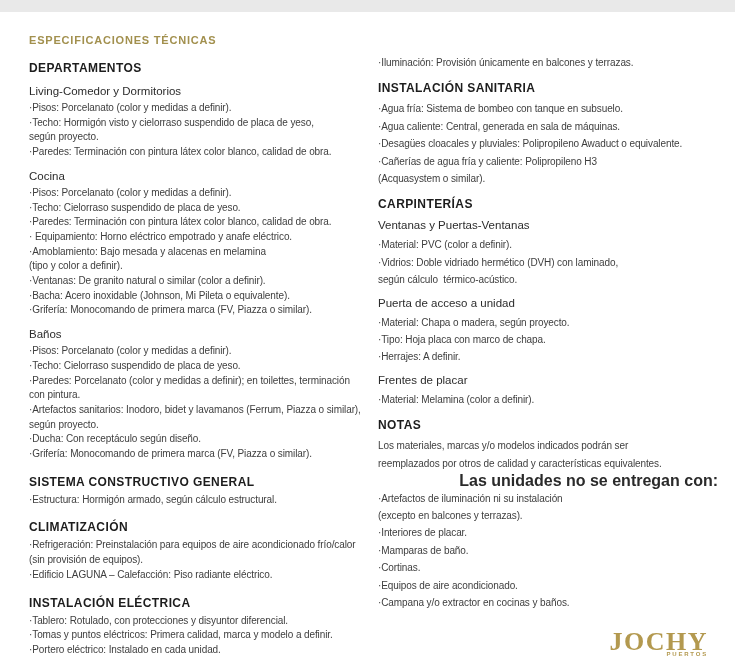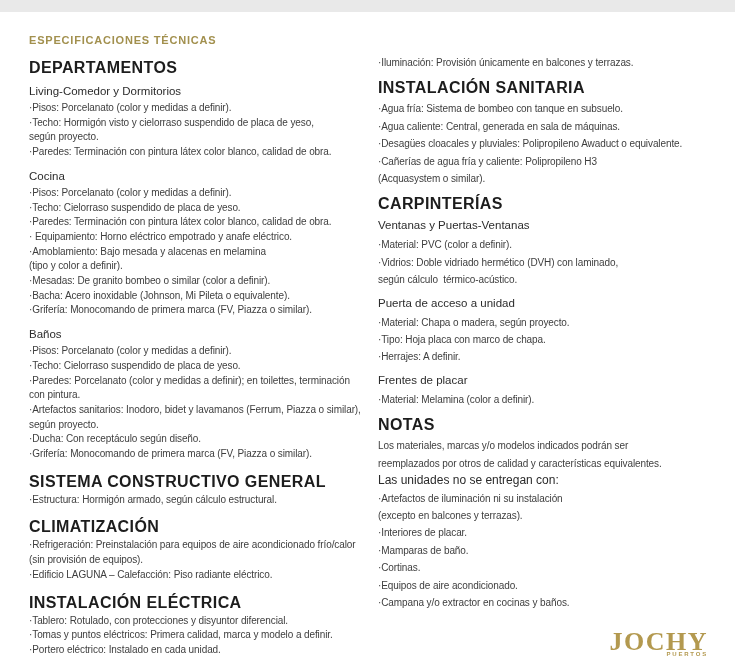--- a/index.html
+++ b/index.html
@@ -31,39 +31,40 @@
   }
   .ln{white-space:pre;}
   .body{
     font-size:10px;
     letter-spacing:-.1px;
     color:var(--c-body);
   }
   .col-left .body{line-height:14.7px;}
   .col-right .body{line-height:17.4px;}
   .h1{
-    font-size:16px;
+    font-size:12px;
     font-weight:bold;
     color:var(--c-heading);
     letter-spacing:.4px;
   }
   .col-left .h1{line-height:14px;margin:13px 0 4px;}
   .col-right .h1{line-height:14px;margin:10px 0 5px;}
   .h2{
     font-size:11.5px;
     color:#2c2c2c;
   }
   .col-left .h2{line-height:15px;margin:9px 0 2px;}
   .col-right .h2{line-height:15px;margin:7px 0 3px;}
   .h2b{
-    font-size:12px;
-    font-weight:normal;
+    font-size:16px;
+    font-weight:bold;
     color:#2a2a2a;
     line-height:17.4px;
     letter-spacing:0;
+    text-align:right;
   }
   .lines .ln:first-child{margin-top:0;}
   .brand{
     position:absolute;
     right:27px;
     top:620px;
     color:var(--c-logo);
   }
   .brand-main{
     font-family:"Liberation Serif","DejaVu Serif",serif;
@@ -94,21 +95,21 @@
         <div class="ln body">·Techo: Hormigón visto y cielorraso suspendido de placa de yeso,</div>
         <div class="ln body">según proyecto.</div>
         <div class="ln body">·Paredes: Terminación con pintura látex color blanco, calidad de obra.</div>
         <div class="ln h2">Cocina</div>
         <div class="ln body">·Pisos: Porcelanato (color y medidas a definir).</div>
         <div class="ln body">·Techo: Cielorraso suspendido de placa de yeso.</div>
         <div class="ln body">·Paredes: Terminación con pintura látex color blanco, calidad de obra.</div>
         <div class="ln body">· Equipamiento: Horno eléctrico empotrado y anafe eléctrico.</div>
         <div class="ln body">·Amoblamiento: Bajo mesada y alacenas en melamina</div>
         <div class="ln body">(tipo y color a definir).</div>
-        <div class="ln body">·Mesadas: De granito bombeo o similar (color a definir).</div>
+        <div class="ln body">·Ventanas: De granito natural o similar (color a definir).</div>
         <div class="ln body">·Bacha: Acero inoxidable (Johnson, Mi Pileta o equivalente).</div>
         <div class="ln body">·Grifería: Monocomando de primera marca (FV, Piazza o similar).</div>
         <div class="ln h2">Baños</div>
         <div class="ln body">·Pisos: Porcelanato (color y medidas a definir).</div>
         <div class="ln body">·Techo: Cielorraso suspendido de placa de yeso.</div>
         <div class="ln body">·Paredes: Porcelanato (color y medidas a definir); en toilettes, terminación</div>
         <div class="ln body">con pintura.</div>
         <div class="ln body">·Artefactos sanitarios: Inodoro, bidet y lavamanos (Ferrum, Piazza o similar),</div>
         <div class="ln body">según proyecto.</div>
         <div class="ln body">·Ducha: Con receptáculo según diseño.</div>

